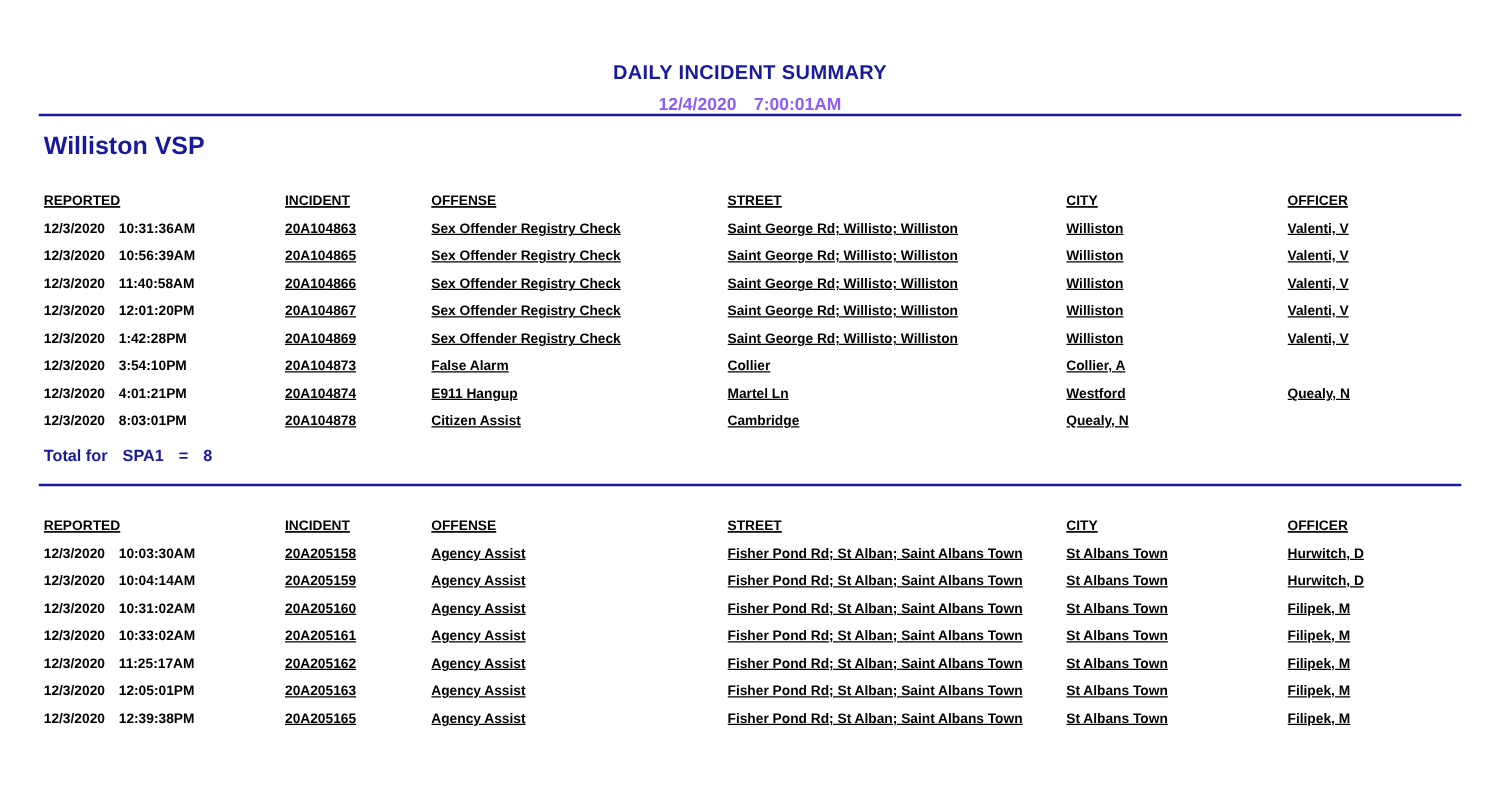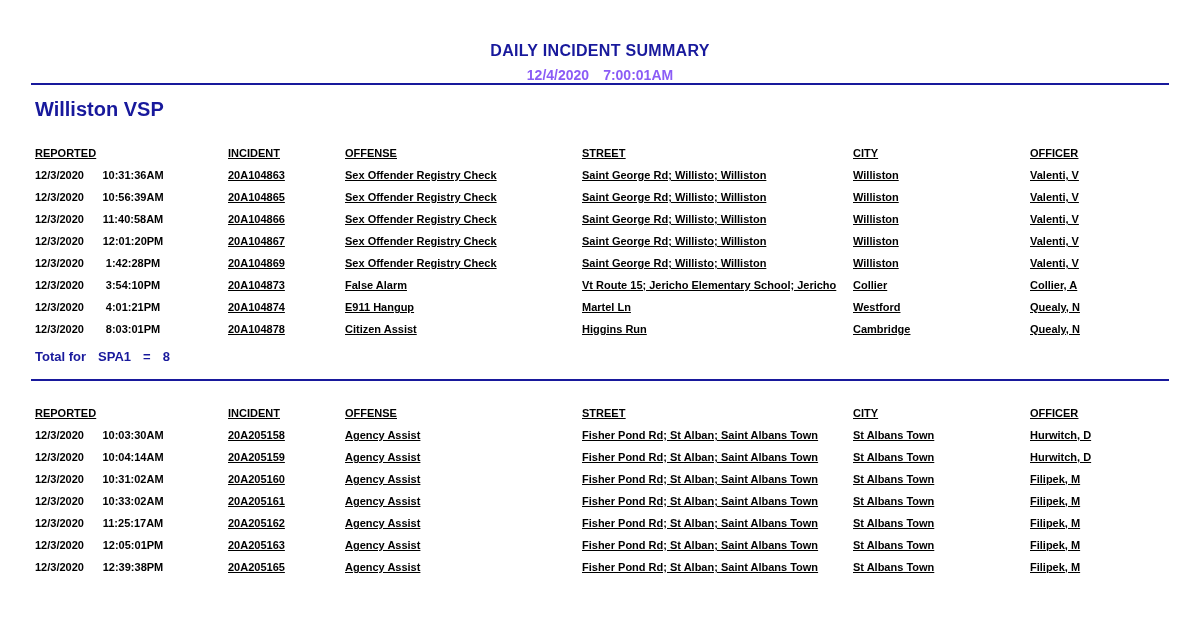--- a/index.html
+++ b/index.html
@@ -4,21 +4,21 @@
 <style>
   * { margin: 0; padding: 0; box-sizing: border-box; }
   html, body {
     width: 1200px; height: 630px;
     background: #ffffff;
     overflow: hidden;
     font-family: "Liberation Sans", sans-serif;
   }
   .page {
     width: 1200px; height: 488px;
-    padding: 0 31px;
+    padding: 8px 31px;
     background: #ffffff;
   }
   .report-header { text-align: center; padding-top: 42px; }
   .report-title {
     color: #18199c;
     font-size: 16px;
     font-weight: bold;
     letter-spacing: .3px;
   }
   .report-datetime {
@@ -58,21 +58,21 @@
     text-decoration: underline;
   }
   .cell {
     font-size: 11px;
     font-weight: bold;
     color: #000000;
     white-space: nowrap;
     overflow: hidden;
   }
   .reported .rdate { display: inline-block; width: 60px; }
-  .reported .rtime { display: inline-block; width: 76px; text-align: center; }
+  .reported .rtime { display: inline-block; width: 76px; text-align: left; }
   .section-total {
     color: #18199c;
     font-size: 13px;
     font-weight: bold;
     margin-top: 9px;
     padding-left: 4px;
   }
   .section-total span { margin-right: 12px; }
 </style>
 </head>
@@ -137,37 +137,35 @@
             <div class="cell">20A104869</div>
             <div class="cell">Sex Offender Registry Check</div>
             <div class="cell">Saint George Rd; Willisto; Williston</div>
             <div class="cell">Williston</div>
             <div class="cell">Valenti, V</div>
           </div>
           <div class="trow">
             <div class="cell reported"><span class="rdate">12/3/2020</span><span class="rtime">3:54:10PM</span></div>
             <div class="cell">20A104873</div>
             <div class="cell">False Alarm</div>
-            <div class="cell">Vt Route 15; Jericho Elementary School; Jericho</div>
             <div class="cell">Collier</div>
             <div class="cell">Collier, A</div>
           </div>
           <div class="trow">
             <div class="cell reported"><span class="rdate">12/3/2020</span><span class="rtime">4:01:21PM</span></div>
             <div class="cell">20A104874</div>
             <div class="cell">E911 Hangup</div>
             <div class="cell">Martel Ln</div>
             <div class="cell">Westford</div>
             <div class="cell">Quealy, N</div>
           </div>
           <div class="trow">
             <div class="cell reported"><span class="rdate">12/3/2020</span><span class="rtime">8:03:01PM</span></div>
             <div class="cell">20A104878</div>
             <div class="cell">Citizen Assist</div>
-            <div class="cell">Higgins Run</div>
             <div class="cell">Cambridge</div>
             <div class="cell">Quealy, N</div>
           </div>
         </div>
     </div>
     <div class="section-total">
       <span>Total for</span><span>SPA1</span><span>=</span><span>8</span>
     </div>
   </div>
 

